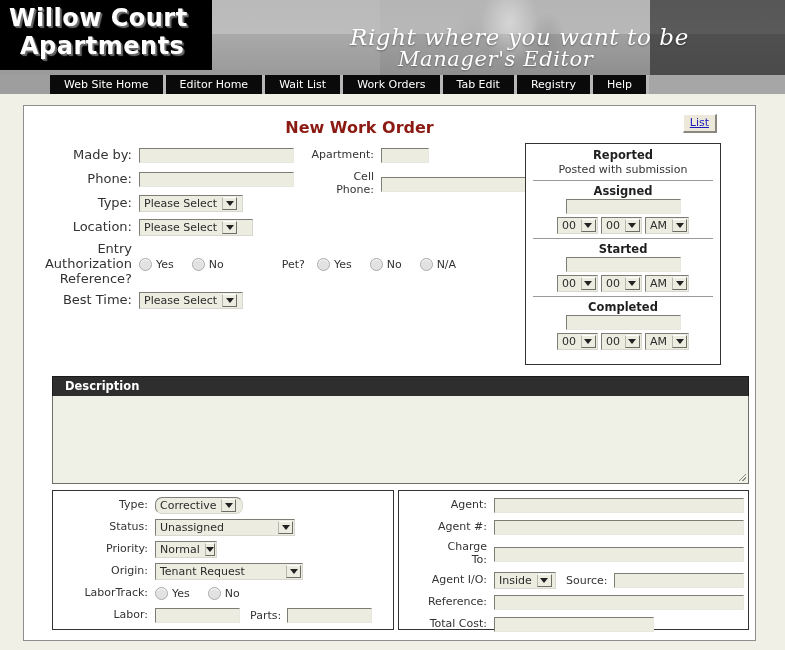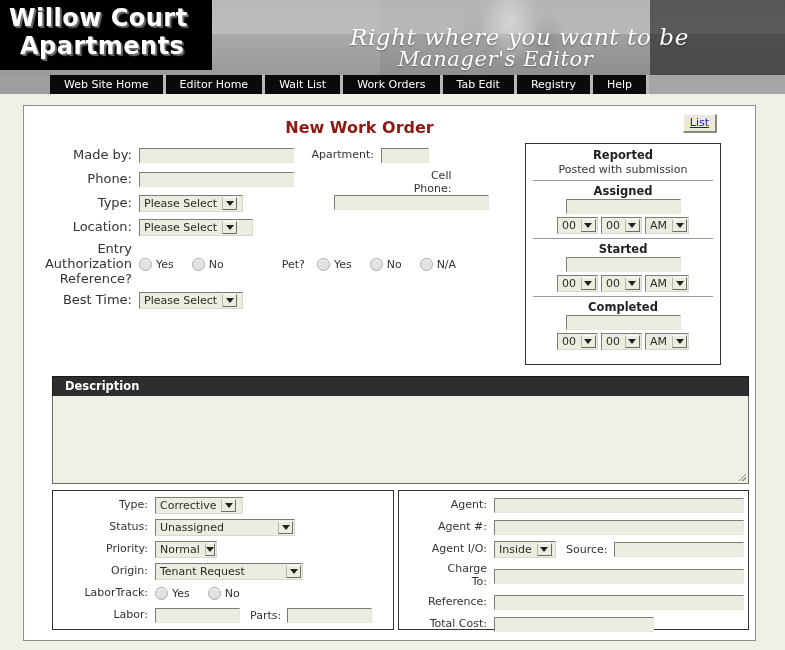--- a/index.html
+++ b/index.html
@@ -515,21 +515,21 @@
             </div>
         </div>
       </div>
     </div>
 
     <div class="form-right-col">
       <div class="frow">
         <div class="rlabel" style="width:88px;padding-right:7px;">Apartment:</div>
         <div class="tinput" style="width:48px;"></div>
       </div>
-      <div class="frow" style="min-height:28px;flex-direction:column;">
+      <div class="frow" style="min-height:28px;">
         <div class="rlabel" style="width:88px;padding-right:7px;">
           <div>Cell</div>
           <div>Phone:</div>
         </div>
         <div class="tinput" style="width:155px;"></div>
       </div>
     </div>
 
     <div class="reported-panel">
       <div class="rp-title">Reported</div>
@@ -611,21 +611,21 @@
     <div class="desc-wrap">
       <div class="desc-header">Description</div>
       <div class="desc-area">
         <div class="resize-grip"></div>
       </div>
     </div>
 
     <div class="bottom-left">
       <div class="brow">
         <div class="blabel">Type:</div>
-        <div class="fsel" style="width:88px;">
+        <div class="fsel" style="width:88px;border-radius:7px;">
           <div class="fsel-text">Corrective</div>
           <div class="fsel-arrow">
               <i class="tri"></i>
             </div>
         </div>
       </div>
       <div class="brow">
         <div class="blabel">Status:</div>
         <div class="fsel" style="width:140px;">
           <div class="fsel-text">Unassigned</div>
@@ -671,39 +671,39 @@
 
     <div class="bottom-right">
       <div class="brow">
         <div class="blabel2">Agent:</div>
         <div class="tinput" style="width:250px;"></div>
       </div>
       <div class="brow">
         <div class="blabel2">Agent #:</div>
         <div class="tinput" style="width:250px;"></div>
       </div>
-      <div class="brow">
-        <div class="blabel2">Agent I/O:</div>
-        <div class="fsel" style="width:62px;">
-          <div class="fsel-text">Inside</div>
-          <div class="fsel-arrow">
-              <i class="tri"></i>
-            </div>
-        </div>
-        <div class="inline-label">Source:</div>
-        <div class="tinput" style="width:130px;"></div>
-      </div>
       <div class="brow" style="min-height:26px;">
         <div class="blabel2">
           <div>Charge</div>
           <div>To:</div>
         </div>
         <div class="tinput" style="width:250px;"></div>
       </div>
       <div class="brow">
+        <div class="blabel2">Agent I/O:</div>
+        <div class="fsel" style="width:62px;">
+          <div class="fsel-text">Inside</div>
+          <div class="fsel-arrow">
+              <i class="tri"></i>
+            </div>
+        </div>
+        <div class="inline-label">Source:</div>
+        <div class="tinput" style="width:130px;"></div>
+      </div>
+      <div class="brow">
         <div class="blabel2">Reference:</div>
         <div class="tinput" style="width:250px;"></div>
       </div>
       <div class="brow">
         <div class="blabel2">Total Cost:</div>
         <div class="tinput" style="width:160px;"></div>
       </div>
     </div>
 
   </div>

